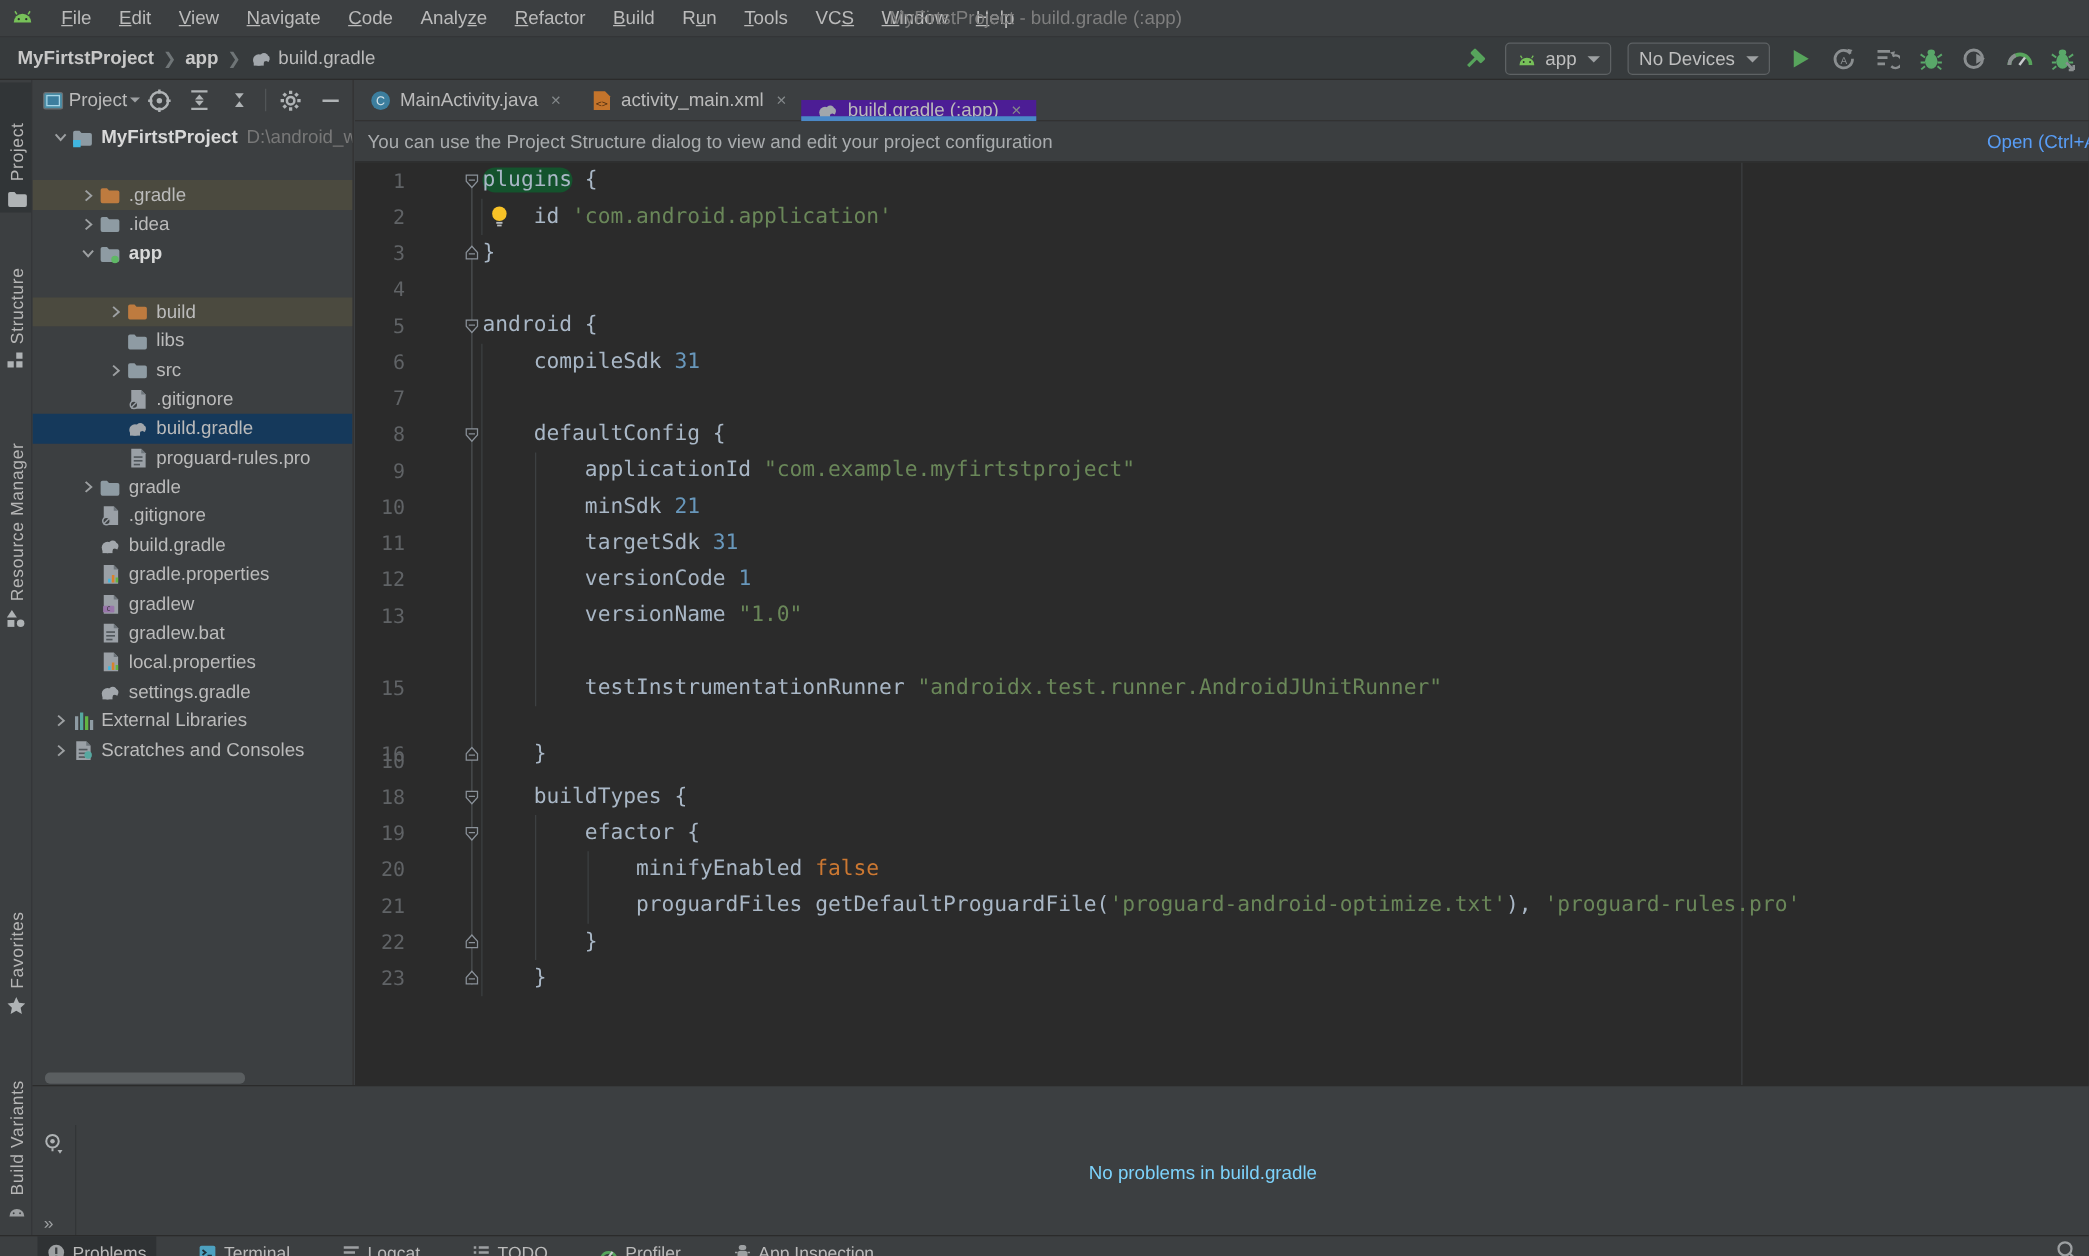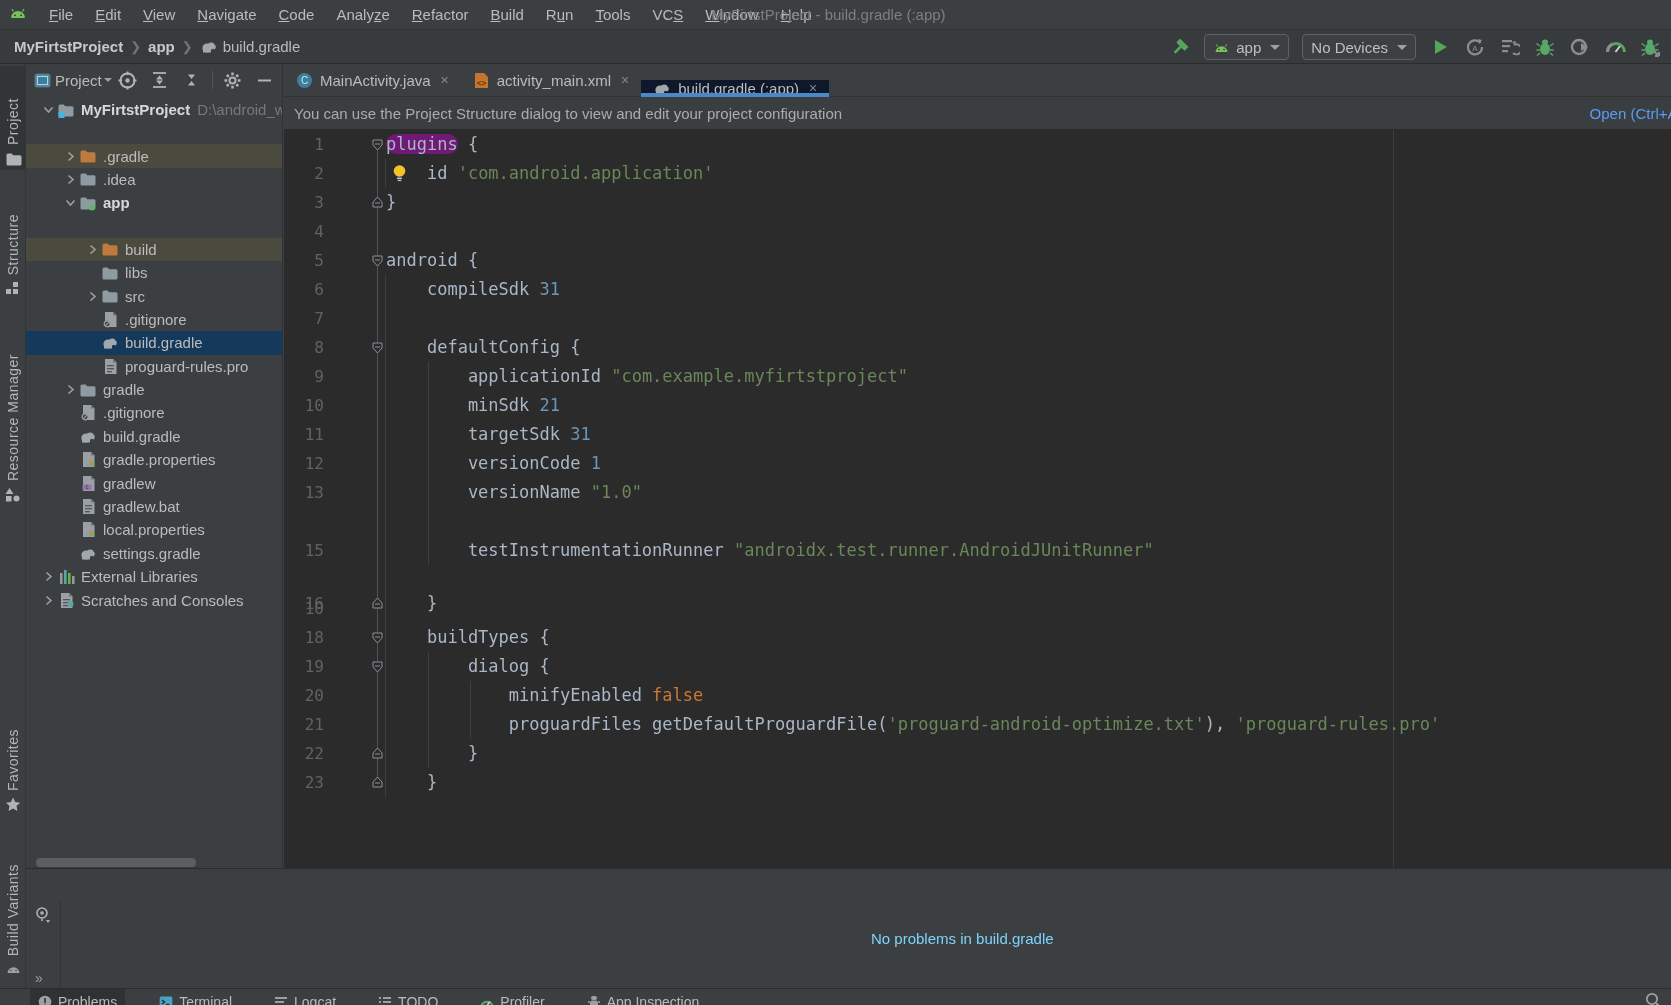--- a/index.html
+++ b/index.html
@@ -58,35 +58,35 @@
   .ticon { width:18px; height:17px; flex:0 0 18px; margin-right:6px; display:flex; align-items:center; justify-content:center; }
   .textra { color:#787878; font-weight:normal; margin-left:7px; }
   .hthumb { position:absolute; left:10px; top:794px; width:160px; height:9px; background:#5A5E60; border-radius:4px; }
 
   
   .editor { position:absolute; left:284px; top:64px; width:1387px; height:804px; background:#2B2B2B; }
   .tabbar { position:absolute; left:0; top:0; width:100%; height:33px; background:#3C3F41;
     border-bottom:1px solid #323232; display:flex; }
   .tab { display:flex; align-items:center; gap:7px; padding:0 12px; font-size:15px; color:#BBBBBB;
     position:relative; cursor:default; }
-  .tab.active { background:#0f172a;margin-top:16px; }
+  .tab.active { background:#4c1d95;margin-top:16px; }
   .tab.active::after { content:""; position:absolute; left:0; right:0; bottom:-1px; height:4px; background:#4A88C7; }
   .tab .close { color:#84898B; font-size:14px; margin-left:3px; }
   .banner { position:absolute; left:0; top:33px; width:100%; height:33px; background:#3B3E40;
     border-bottom:1px solid #2B2B2B; display:flex; align-items:center; font-size:15px; color:#A9ACAE;
     padding-left:10px; white-space:nowrap; overflow:hidden; }
   .banner a { position:absolute; right:-14px; color:#589DF6; text-decoration:none; }
   .code { position:absolute; left:0; top:66px; width:100%; height:738px; overflow:hidden;
     font-family:"DejaVu Sans Mono", monospace; font-size:17px; }
   .cline { position:absolute; left:0; width:100%; height:29px; line-height:29px; white-space:pre; }
   .lnum { position:absolute; left:0; top:0; width:40px; text-align:right; color:#606366;
     font-size:16px; }
   .ctext { position:absolute; left:102px; top:0; }
   .pl { color:#A9B7C6; } .str { color:#6A8759; } .num { color:#6897BB; } .kw { color:#CC7832; }
-  .hl { background:#701a75;border-radius:10px; }
+  .hl { background:#14532d;border-radius:10px; }
   .foldline { position:absolute; left:93px; top:10px; width:1px; background:#4E5254; }
   .fold { position:absolute; left:87px; width:13px; height:13px; }
   .iguide { position:absolute; width:1px; background:#3D4042; }
   .mguide { position:absolute; left:1109px; top:0; bottom:0; width:1px; background:#3C3F41; }
   .bulb { position:absolute; left:107px; top:5px; width:17px; height:19px; }
 
   
   .problems { position:absolute; left:26px; top:868px; width:1645px; height:120px; background:#3C3F41;
     border-top:1px solid #2B2B2B; }
   .pr-header { position:absolute; left:0; top:0; width:100%; height:31px; border-bottom:1px solid #323537;
@@ -708,21 +708,21 @@
               <line x1="4" y1="7" x2="9" y2="7" stroke="#8A9199"></line>
             </svg></span><span class="ctext"><span class="pl">    }</span></span></div>
         <div class="cline" style="top: 464px;"><span class="lnum">10</span><span class="ctext"></span></div>
         <div class="cline" style="top: 493px;"><span class="lnum">18</span><span class="fold" style="top: 8px;"><svg width="13" height="13" viewBox="0 0 13 13">
               <path d="M2 2 h9 v5 l-4.5 5 -4.5-5 z" fill="#2B2B2B" stroke="#8A9199"></path>
               <line x1="4" y1="6" x2="9" y2="6" stroke="#8A9199"></line>
             </svg></span><span class="ctext"><span class="pl">    buildTypes {</span></span></div>
         <div class="cline" style="top: 522px;"><span class="lnum">19</span><span class="fold" style="top: 8px;"><svg width="13" height="13" viewBox="0 0 13 13">
               <path d="M2 2 h9 v5 l-4.5 5 -4.5-5 z" fill="#2B2B2B" stroke="#8A9199"></path>
               <line x1="4" y1="6" x2="9" y2="6" stroke="#8A9199"></line>
-            </svg></span><span class="ctext"><span class="pl">        dialog {</span></span></div>
+            </svg></span><span class="ctext"><span class="pl">        efactor {</span></span></div>
         <div class="cline" style="top: 551px;"><span class="lnum">20</span><span class="ctext"><span class="pl">            minifyEnabled </span><span class="kw">false</span></span></div>
         <div class="cline" style="top: 580px;"><span class="lnum">21</span><span class="ctext"><span class="pl">            proguardFiles getDefaultProguardFile(</span><span class="str">'proguard-android-optimize.txt'</span><span class="pl">), </span><span class="str">'proguard-rules.pro'</span></span></div>
         <div class="cline" style="top: 609px;"><span class="lnum">22</span><span class="fold" style="top: 8px;"><svg width="13" height="13" viewBox="0 0 13 13">
               <path d="M2 11 h9 V6 L6.5 1 2 6 z" fill="#2B2B2B" stroke="#8A9199"></path>
               <line x1="4" y1="7" x2="9" y2="7" stroke="#8A9199"></line>
             </svg></span><span class="ctext"><span class="pl">        }</span></span></div>
         <div class="cline" style="top: 638px;"><span class="lnum">23</span><span class="fold" style="top: 8px;"><svg width="13" height="13" viewBox="0 0 13 13">
               <path d="M2 11 h9 V6 L6.5 1 2 6 z" fill="#2B2B2B" stroke="#8A9199"></path>
               <line x1="4" y1="7" x2="9" y2="7" stroke="#8A9199"></line>
             </svg></span><span class="ctext"><span class="pl">    }</span></span></div>

